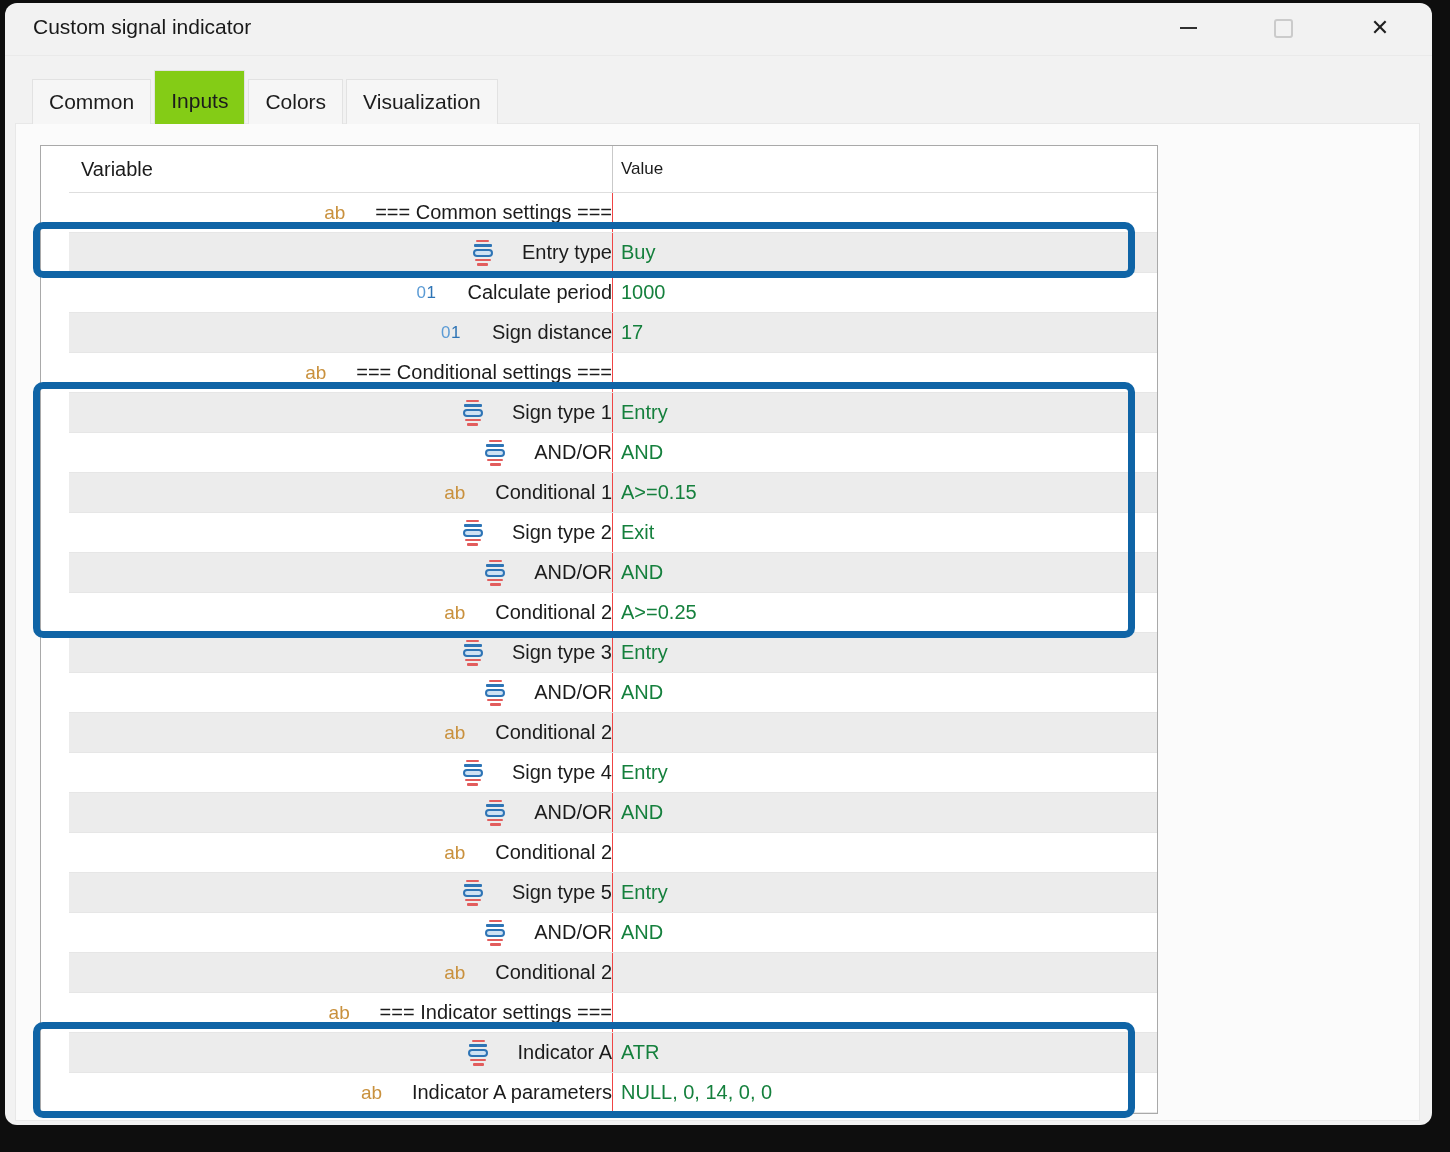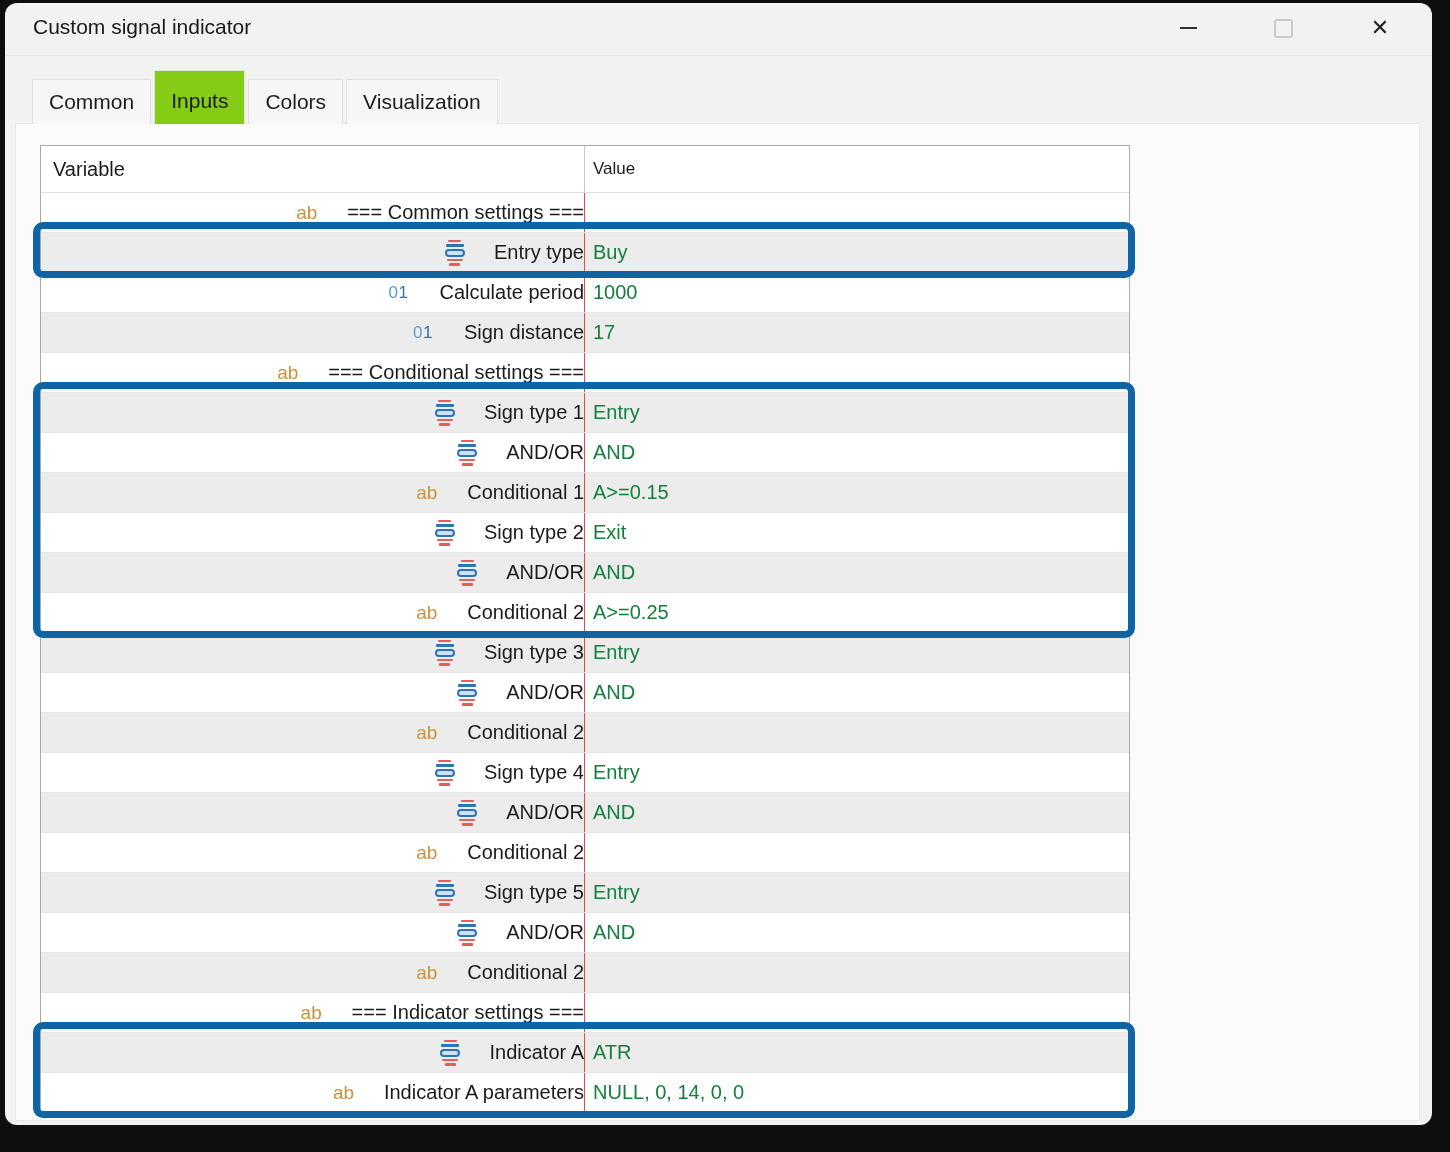--- a/index.html
+++ b/index.html
@@ -49,21 +49,21 @@
     border-bottom:none;padding-top:6px;
   }
   
   .content{
     position:absolute;left:10px;top:120px;right:12px;bottom:4px;
     background:#fbfbfb;border:1px solid #e8e8e8;box-sizing:border-box;z-index:1;
   }
   
   .ptable{
     position:absolute;left:35px;top:142px;width:1088px;
-    background:#ffffff;border:1px solid #a9a9a9;z-index:2;
+    background:#ffffff;border:1px solid #a9a9a9;z-index:2;padding-left:28px;
   }
   .thead{
     display:grid;grid-template-columns:543px 1fr;height:46px;
     background:#ffffff;border-bottom:1px solid #dedede;
   }
   .thead .hv{display:flex;align-items:center;padding-left:12px;font-size:20px;color:#1b1b1b;}
   .thead .hval{display:flex;align-items:center;padding-left:8px;font-size:17px;color:#1b1b1b;border-left:1px solid #c9c9c9;}
   .trow{
     display:grid;grid-template-columns:543px 1fr;height:40px;
     box-sizing:border-box;border-bottom:1px solid #e6e6e6;background:#ffffff;

